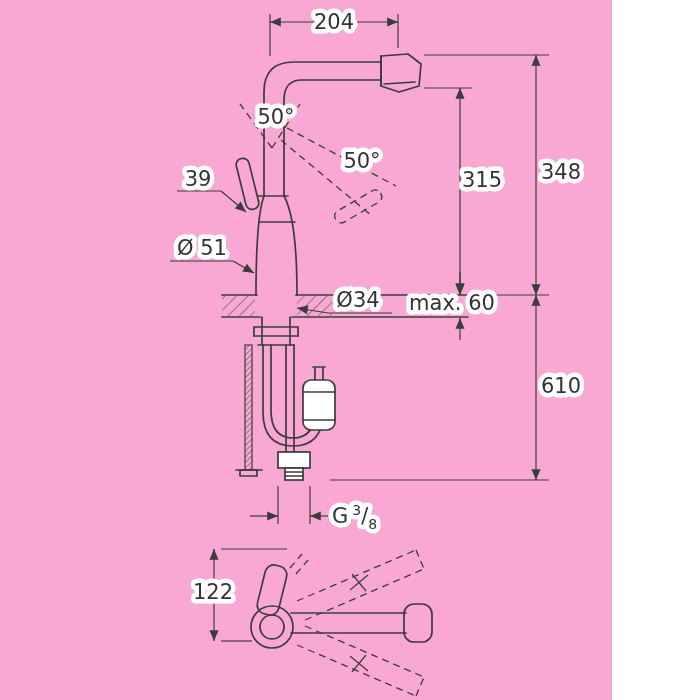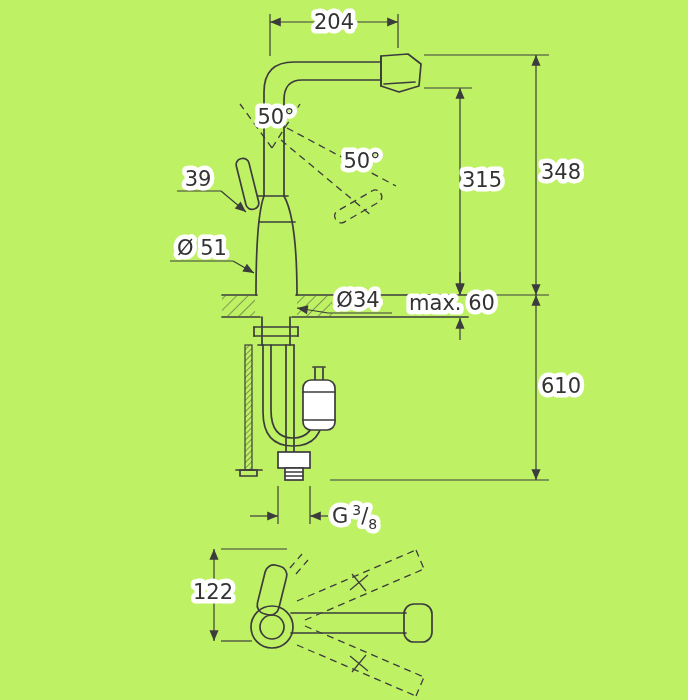--- a/index.html
+++ b/index.html
@@ -1,16 +1,16 @@
 <!DOCTYPE html>
 <html><head>
 <meta charset="utf-8">
 <style>
   html,body{margin:0;padding:0;background:#fff;}
-  .canvas{position:relative;width:688px;height:700px;background:#bef264;overflow:hidden;}
+  .canvas{position:relative;width:612px;height:700px;background:#f9a8d4;overflow:hidden;}
   svg{position:absolute;left:0;top:0;}
   .obj{fill:none;stroke:#3c3c3c;stroke-width:1.7;stroke-linecap:round;stroke-linejoin:round;}
   .thin{fill:none;stroke:#3c3c3c;stroke-width:1.2;}
   .dash{fill:none;stroke:#3c3c3c;stroke-width:1.3;stroke-dasharray:7 5;}
   .white{fill:#ffffff;stroke:#3c3c3c;stroke-width:1.7;}
   .dim-label{font-family:"DejaVu Sans","Liberation Sans",sans-serif;font-size:21px;fill:#333333;
              stroke:#ffffff;stroke-width:9px;paint-order:stroke;stroke-linejoin:round;}
   .mid{text-anchor:middle;dominant-baseline:middle;}
   .sup,.sub{font-size:14px;}
   #arr path{fill:#3c3c3c;stroke:none;}

